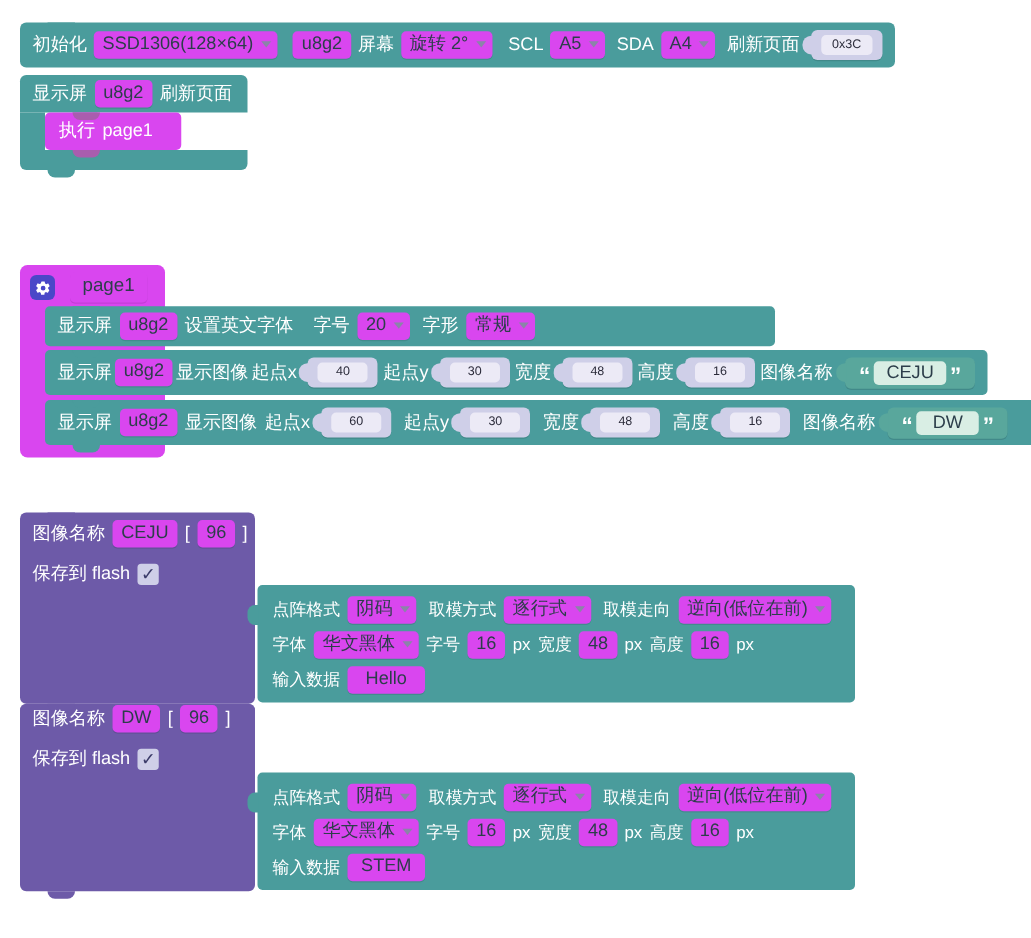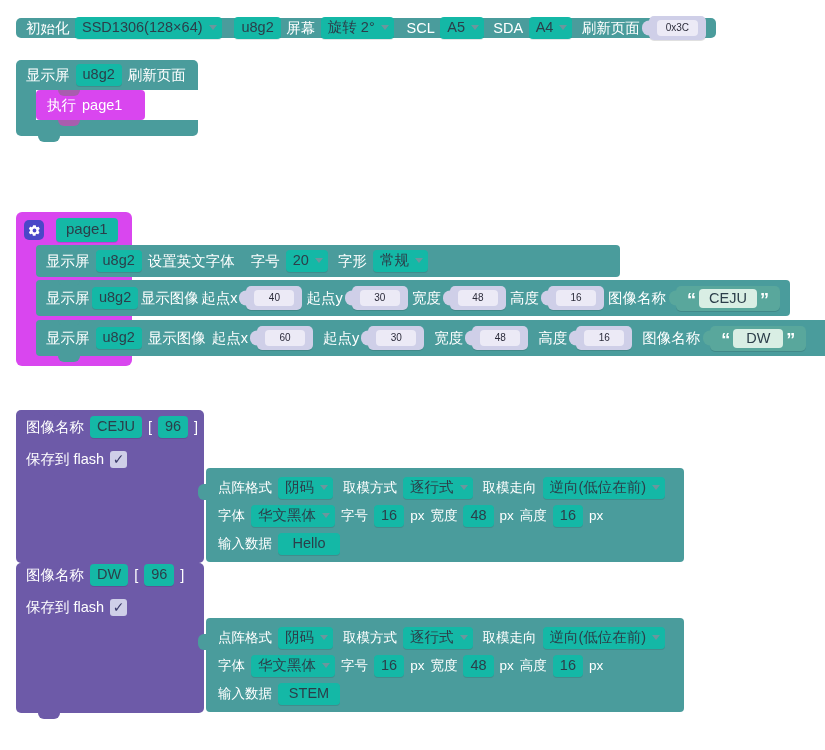--- a/index.html
+++ b/index.html
@@ -31,21 +31,21 @@
     background:inherit;border-radius:0 0 7px 7px;
   }
   .notch-bot{
     position:absolute;left:22px;bottom:-6px;width:22px;height:6px;
     background:inherit;border-radius:0 0 7px 7px;
   }
 
   
   .chip{
     display:inline-flex;align-items:center;justify-content:center;
-    background:#14b8a6;color:#2c3e4a;
+    background:#d946ef;color:#2c3e4a;
     border-radius:4px;padding:1px 7px 2px 7px;
     font-size:14.5px;line-height:1.25;white-space:nowrap;
     box-shadow:0 1px 0 rgba(0,0,0,.10);
   }
   .chip.dd{padding-right:3px;}
   .caret{
     display:inline-block;margin-left:6px;margin-right:2px;
     width:0;height:0;border-left:4px solid transparent;border-right:4px solid transparent;
     border-top:5px solid #7d8f9b;opacity:.85;
   }
@@ -99,21 +99,21 @@
 
   .gap{width:10px;display:inline-block;}
   .gap-s{width:6px;display:inline-block;}
   .gap-l{width:14px;display:inline-block;}
 </style>
 </head>
 <body>
 
 <div class="canvas">
 
-  <div class="blk teal" style="left:16px;top:18px;width:700px;height:20px;border-radius:5px;">
+  <div class="blk teal" style="left:16px;top:18px;width:700px;height:36px;border-radius:5px;">
     <div class="notch-top" style="background:#4a9c9c;"></div>
     <div class="row" style="padding:0 10px;">
       <span class="lbl">初始化</span>
       <span class="gap-s"></span>
       <span class="chip dd">
         <span>SSD1306(128×64)</span>
         <span class="caret"></span>
       </span>
       <span class="gap-l"></span>
       <span class="chip">u8g2</span>

